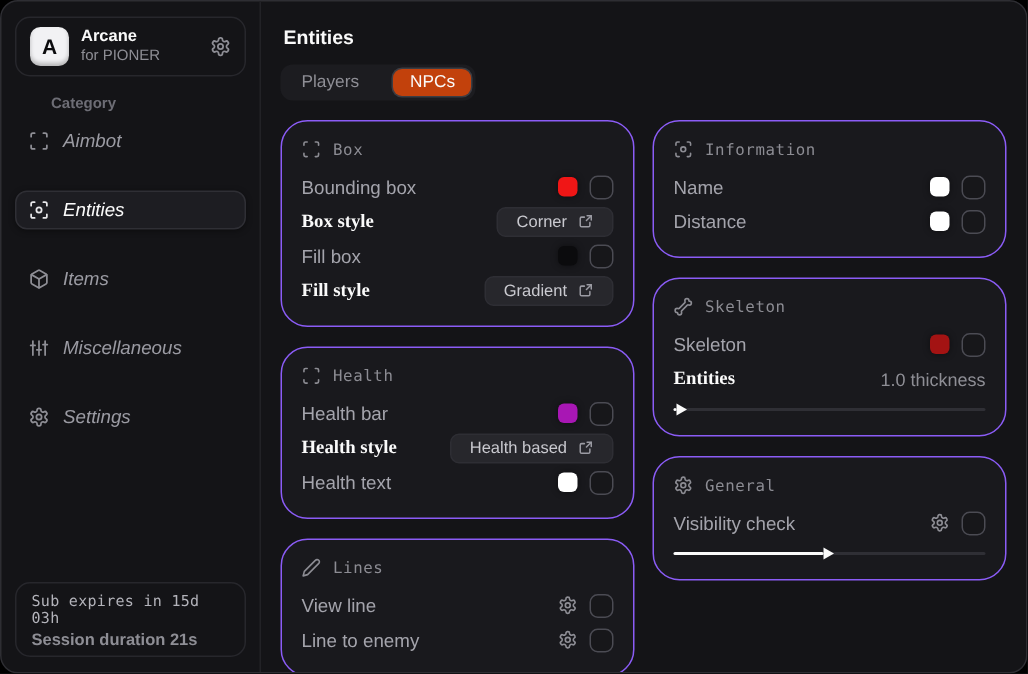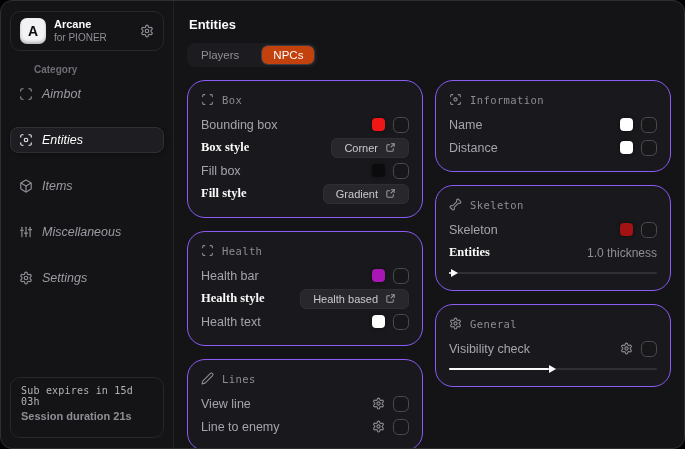--- a/index.html
+++ b/index.html
@@ -56,21 +56,21 @@
   .nav-item .nicon { display:flex; color:#8e8e95; }
   .nav-item.active {
     background:#1d1d22; border-color:#2f2f35;
     color:#fafafa;
     box-shadow:0 1px 4px rgba(0,0,0,.4);
   }
   .nav-item.active .nicon { color:#e7e7ea; }
   .sidebar-spacer { flex:1; }
   .footer-card {
     border:1px solid #27272c; border-radius:10px;
-    padding:7px 10px 15px;
+    padding:7px 10px 4px;
     display:flex; flex-direction:column; gap:3px;
   }
   .footer-sub {
     font-family:"DejaVu Sans Mono", monospace;
     font-size:10px; color:#b3b3ba; letter-spacing:.2px;
   }
   .footer-session { font-size:11px; color:#8e8e95; font-weight:bold; }
   
   .main { flex:1; padding:14px 13px; overflow:hidden; }
   .page-title { font-size:13px; font-weight:bold; color:#fafafa; margin:2px 0 11px 2px; }

